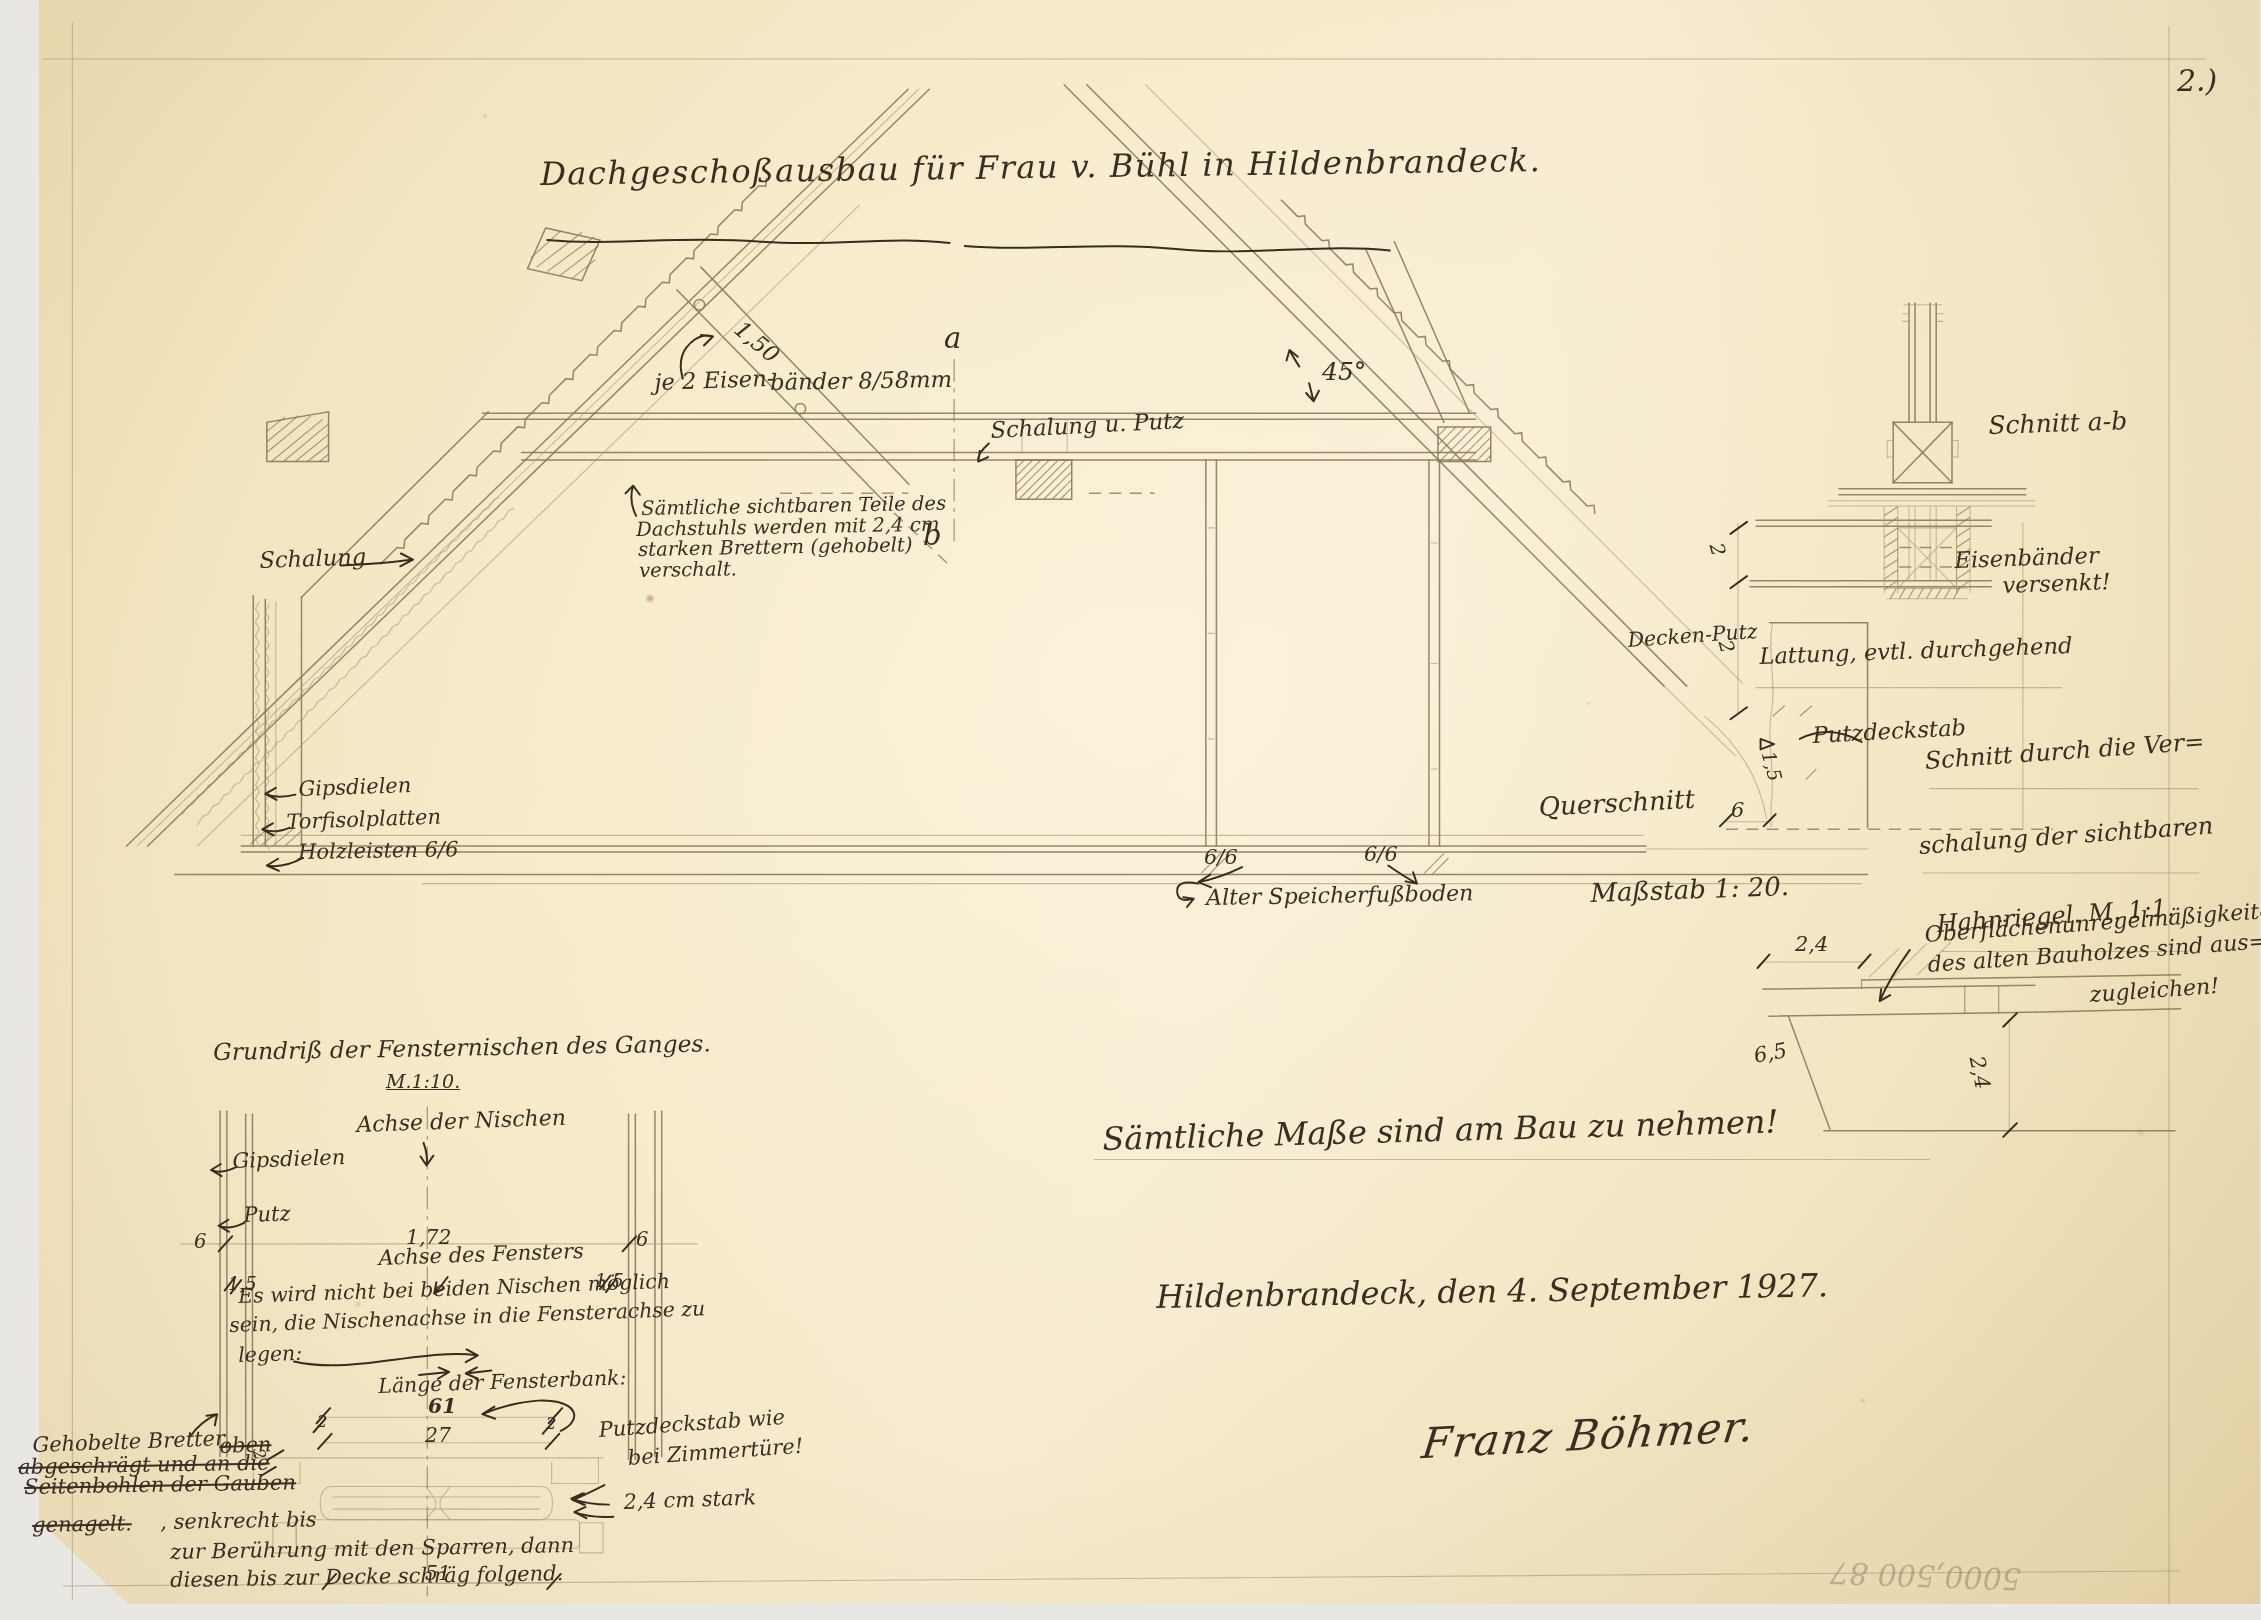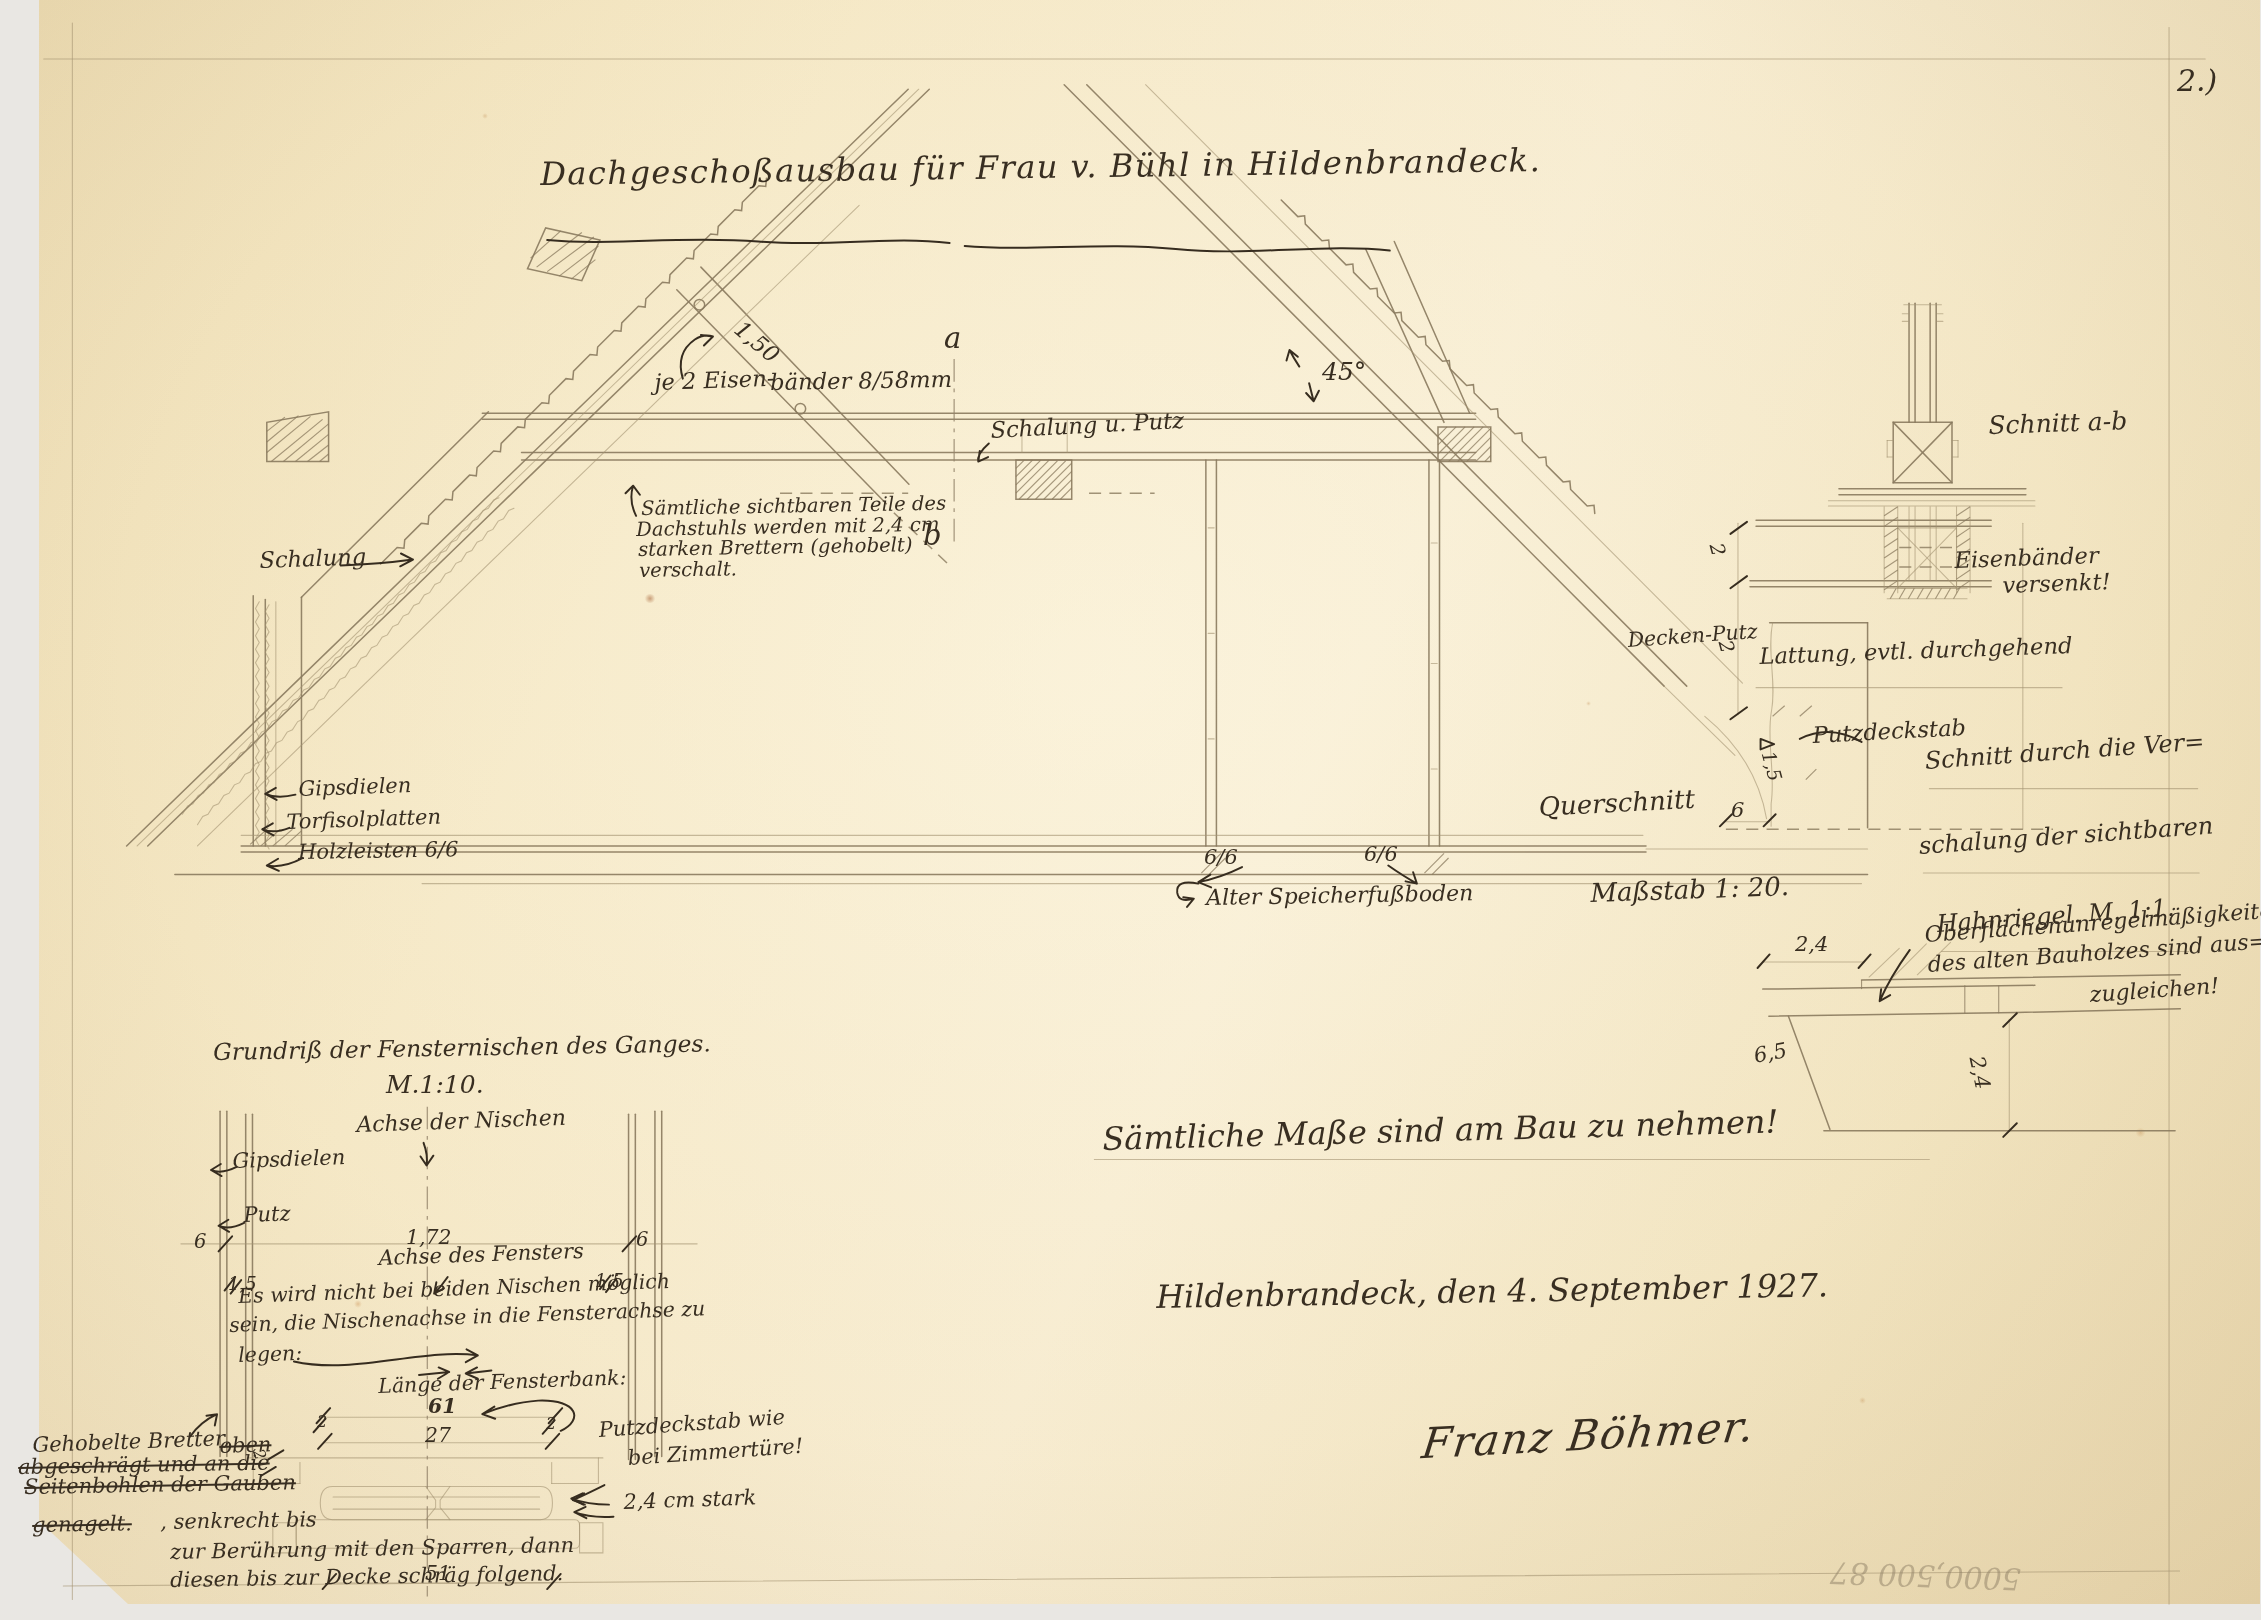--- a/index.html
+++ b/index.html
@@ -390,21 +390,21 @@
   <div class="hw" style="left:1936px;top:912px;font-size:24px;transform:rotate(-4deg);">Hahnriegel. M. 1:1.</div>
 
   <div class="hw" style="left:1795px;top:933px;font-size:21px;">2,4</div>
   <div class="hw" style="left:1752px;top:1045px;font-size:21px;transform:rotate(-10deg);">6,5</div>
   <div class="hw" style="left:1987px;top:1054px;font-size:21px;transform:rotate(78deg);">2,4</div>
   <div class="hw" style="left:1924px;top:923px;font-size:22px;transform:rotate(-4deg);">Oberflächenunregelmäßigkeiten</div>
   <div class="hw" style="left:1927px;top:953px;font-size:22px;transform:rotate(-4deg);">des alten Bauholzes sind aus=</div>
   <div class="hw" style="left:2089px;top:983px;font-size:22px;transform:rotate(-4deg);">zugleichen!</div>
 
   <div class="hw" style="left:213px;top:1040px;font-size:23.4px;transform:rotate(-1deg);">Grundriß der Fensternischen des Ganges.</div>
-  <div class="hw" style="left:386px;top:1072px;font-size:25px;">M.1:10.</div>
+  <div class="hw" style="left:386px;top:1072px;font-size:19px;text-decoration:underline;">M.1:10.</div>
   <div class="hw" style="left:356px;top:1113px;font-size:22px;transform:rotate(-2deg);">Achse der Nischen</div>
   <div class="hw" style="left:232px;top:1150px;font-size:21px;transform:rotate(-2deg);">Gipsdielen</div>
   <div class="hw" style="left:243px;top:1204px;font-size:21px;transform:rotate(-2deg);">Putz</div>
   <div class="hw" style="left:194px;top:1232px;font-size:19.6px;">6</div>
   <div class="hw" style="left:636px;top:1230px;font-size:19.6px;">6</div>
   <div class="hw" style="left:228px;top:1275px;font-size:18px;">1,5</div>
   <div class="hw" style="left:595px;top:1272px;font-size:18px;">1,5</div>
   <div class="hw" style="left:406px;top:1227px;font-size:20.4px;">1,72</div>
   <div class="hw" style="left:378px;top:1247px;font-size:21px;transform:rotate(-2deg);">Achse des Fensters</div>
   <div class="hw" style="left:238px;top:1286px;font-size:20.4px;transform:rotate(-2deg);">Es wird nicht bei beiden Nischen möglich</div>

